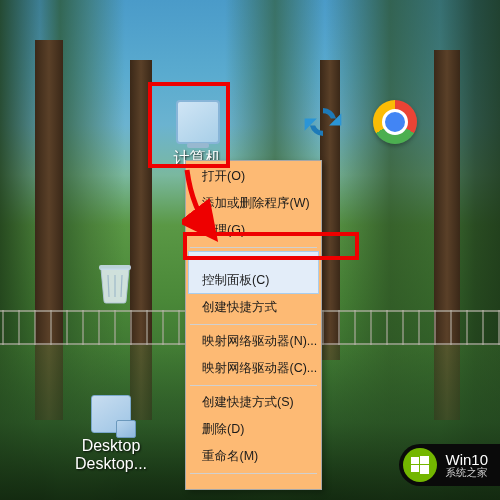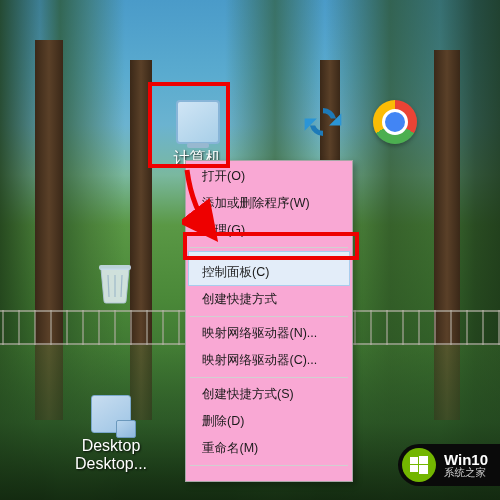--- a/index.html
+++ b/index.html
@@ -129,38 +129,38 @@
       position: absolute;
       left: 182px; top: 168px;
       z-index: 51;
       pointer-events: none;
     }
 
     
     .context-menu {
       position: absolute;
       left: 185px; top: 160px;
-      width: 168px;
-      background: #f9a8d4;
+      width: 137px;
+      background: #fdba74;
       border: 1px solid #a7a7a7;
       box-shadow: 3px 3px 6px rgba(0,0,0,0.28);
       font-size: 12.5px;
       color: #1a1a1a;
       padding: 2px;
       z-index: 40;
     }
     .menu-item {
       padding: 5px 8px 5px 14px;
       cursor: default;
       white-space: nowrap;
     }
     .menu-item:hover, .menu-item.highlighted {
       background: #e3edf9;
       border: 1px solid #a8cdee;
-      padding: 12px 7px 4px 13px;
+      padding: 20px 7px 4px 13px;
     }
     .menu-sep {
       height: 1px;
       background: #d0d0d0;
       margin: 3px 2px;
     }
 
     
     .watermark {
       position: absolute;
@@ -174,21 +174,21 @@
       z-index: 100;
     }
     .watermark .wm-badge {
       width: 34px; height: 34px;
       background: #73b600;
       border-radius: 50%;
       display: flex; align-items: center; justify-content: center;
       margin-right: 8px;
     }
     .watermark .wm-badge svg { width: 20px; height: 20px; }
-    .wm-line1 { font-weight: 700; line-height: 1.05; }
+    .wm-line1 { font-weight: 400; line-height: 1.05; }
     .wm-line2 { font-size: 10.5px; color: #cfcfcf; line-height: 1.05; }
   </style>
 </head>
 <body>
 
 <div class="trees"></div>
 <div class="tree-trunk trunk1"></div>
 <div class="tree-trunk trunk2"></div>
 <div class="tree-trunk trunk3"></div>
 <div class="tree-trunk trunk4"></div>

